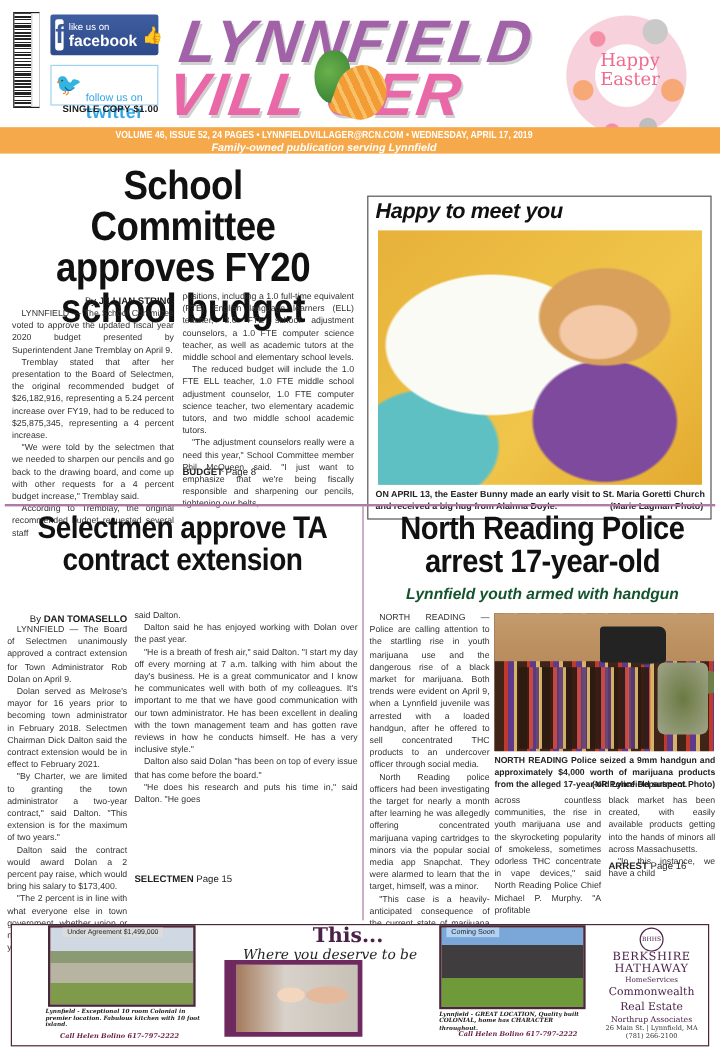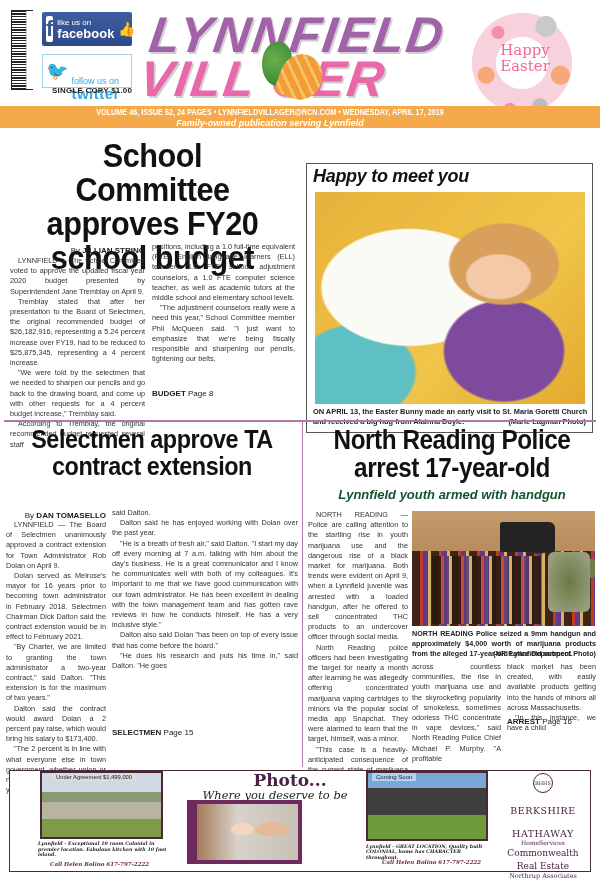--- a/index.html
+++ b/index.html
@@ -119,21 +119,21 @@
     radial-gradient(ellipse at 75% 45%, #e5b99c 0 16%, transparent 17%),
     radial-gradient(ellipse at 45% 45%, #f2d6be 0 14%, transparent 15%),
     linear-gradient(90deg, #a57a5c, #d8d2ca 40%, #c6c0b6); border: 4px solid #6e2a5e; border-left-width: 10px; }
   .ad-house2 { position: absolute; left: 356px; top: 0; width: 122px; height: 70px; border: 2px solid #4a2838; background:
     linear-gradient(#7aa6d8 0 22%, #3f3d3d 22% 64%, #6e9a3a 64%); }
   .ad-house2-label { position: absolute; left: 362px; top: 2px; background: #b1d2f2; color: #222; font-size: 6px; padding: 1px 4px; }
   .ad-r-desc { position: absolute; left: 356px; top: 73px; width: 124px; font-family: "DejaVu Serif", serif; font-style: italic; font-weight: bold; font-size: 4.8px; line-height: 5.4px; color: #222; }
   .ad-r-call { position: absolute; left: 372px; top: 88px; font-family: "DejaVu Serif", serif; font-style: italic; font-weight: bold; font-size: 5.5px; color: #6a1f4a; }
   .ad-bh { position: absolute; left: 485px; top: 2px; width: 96px; text-align: center; color: #4a2148; font-family: "DejaVu Serif", serif; }
   .ad-seal { width: 20px; height: 20px; margin: 0 auto; border: 1px solid #4a2148; border-radius: 50%; font-size: 5px; line-height: 18px; }
-  .ad-bh-1 { font-size: 9.5px; line-height: 10px; letter-spacing: 0.5px; margin-top: 13px; }
+  .ad-bh-1 { font-size: 9.5px; line-height: 10px; letter-spacing: 0.5px; margin-top: 0; }
   .ad-bh-2 { font-size: 6px; line-height: 7px; }
   .ad-bh-3 { font-size: 9px; line-height: 11px; margin-top: 2px; }
   .ad-bh-4 { font-size: 6.5px; line-height: 8px; }
   .ad-bh-5 { font-size: 5.5px; line-height: 7px; color: #333; }
 </style>
 </head>
 <body>
 
 <header class="masthead">
   <div class="barcode"></div>
@@ -179,20 +179,21 @@
     <b>JILLIAN STRING</b>
   </div>
   <div class="body-col s1-c1">
     <p>LYNNFIELD — The School Committee voted to approve the updated fiscal year 2020 budget presented by Superintendent Jane Tremblay on April 9.</p>
     <p>Tremblay stated that after her presentation to the Board of Selectmen, the original recommended budget of $26,182,916, representing a 5.24 percent increase over FY19, had to be reduced to $25,875,345, representing a 4 percent increase.</p>
     <p>"We were told by the selectmen that we needed to sharpen our pencils and go back to the drawing board, and come up with other requests for a 4 percent budget increase," Tremblay said.</p>
     <p>According to Tremblay, the original recommended budget requested several staff</p>
   </div>
   <div class="body-col s1-c2">
     <p style="text-indent:0">positions, including a 1.0 full-time equivalent (FTE) English language learners (ELL) teacher, 3.0 FTE school adjustment counselors, a 1.0 FTE computer science teacher, as well as academic tutors at the middle school and elementary school levels.</p>
+    <p>The reduced budget will include the 1.0 FTE ELL teacher, 1.0 FTE middle school adjustment counselor, 1.0 FTE computer science teacher, two elementary academic tutors, and two middle school academic tutors.</p>
     <p>"The adjustment counselors really were a need this year," School Committee member Phil McQueen said. "I just want to emphasize that we're being fiscally responsible and sharpening our pencils, tightening our belts,</p>
   </div>
   <div class="jump s1-jump">
     <b>BUDGET</b>
     <span>Page 8</span>
   </div>
 </article>
 
 <figure class="photo-box">
   <div class="photo-title">Happy to meet you</div>
@@ -259,21 +260,21 @@
     <span>Page 16</span>
   </div>
 </article>
 
 <aside class="ad">
   <div class="ad-house1"></div>
   <div class="ad-house1-label">Under Agreement $1,499,000</div>
   <div class="ad-l-desc">Lynnfield - Exceptional 10 room Colonial in premier location. Fabulous kitchen with 10 foot island.</div>
   <div class="ad-l-call">Call Helen Bolino 617-797-2222</div>
 
-  <div class="ad-home">Photo...</div>
+  <div class="ad-home">This...</div>
   <div class="ad-tagline">Where you deserve to be</div>
   <div class="ad-couple"></div>
 
   <div class="ad-house2"></div>
   <div class="ad-house2-label">Coming Soon</div>
   <div class="ad-r-desc">Lynnfield - GREAT LOCATION, Quality built COLONIAL, home has CHARACTER throughout.</div>
   <div class="ad-r-call">Call Helen Bolino 617-797-2222</div>
 
   <div class="ad-bh">
     <div class="ad-seal">BHHS</div>

